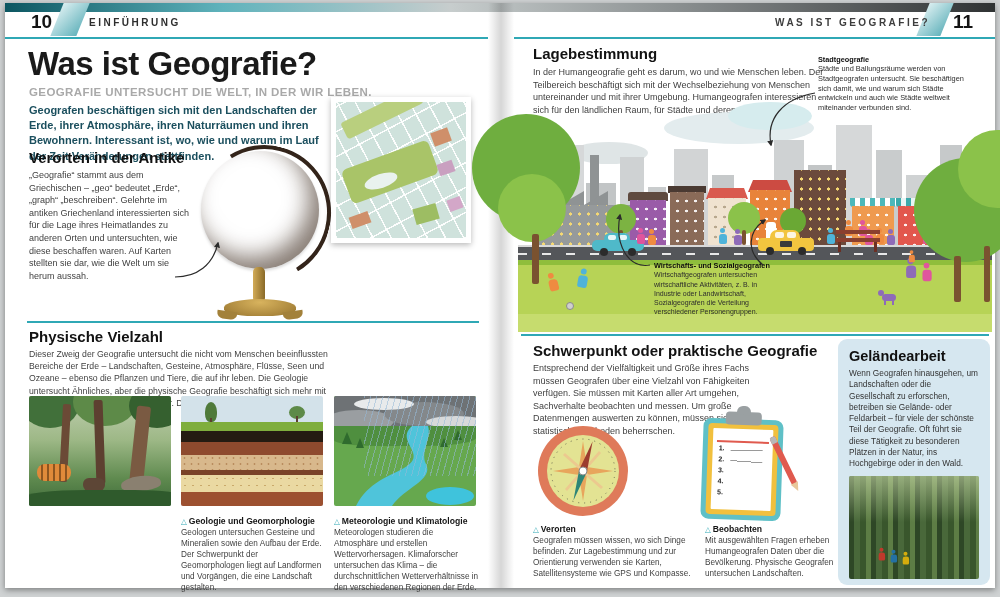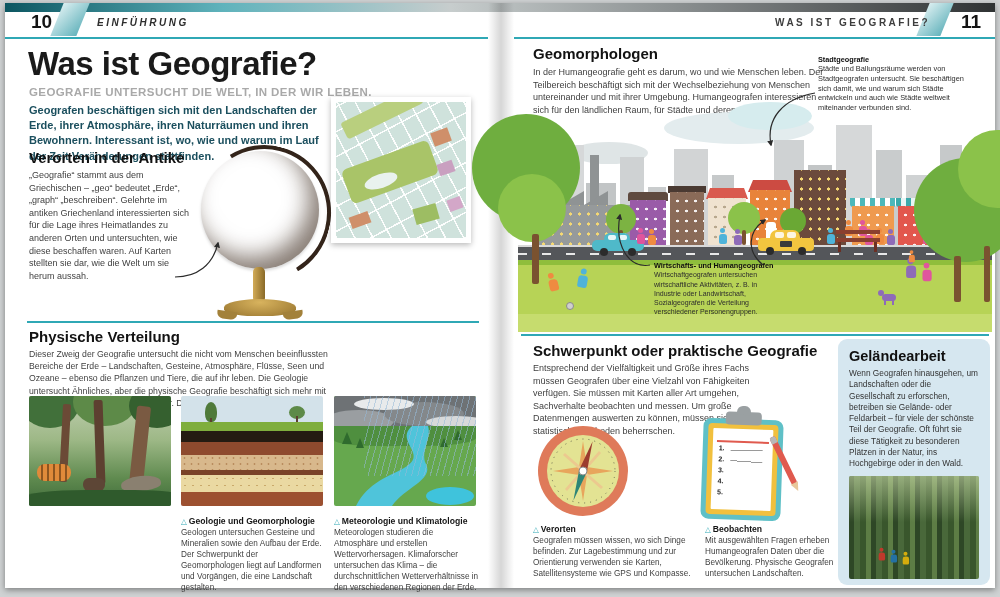--- a/index.html
+++ b/index.html
@@ -64,26 +64,26 @@
 </style>
 </head>
 <body>
 
 <div id="spread">
   <div id="topstrip"></div>
   <div id="gutter"></div>
 
   <div class="swoosh" style="left:52px;width:26px;"></div>
   <div class="pagenum" style="left:26px;">10</div>
-  <div class="sectionlabel" style="left:92px;font-style:italic;">EINFÜHRUNG</div>
+  <div class="sectionlabel" style="left:84px;">EINFÜHRUNG</div>
   <div class="headrule" style="left:0;width:483px;"></div>
 
   <div class="swoosh" style="left:918px;width:24px;"></div>
   <div class="sectionlabel" style="left:770px;color:#3d3d3d;">WAS IST GEOGRAFIE?</div>
-  <div class="pagenum" style="left:948px;margin-left:8px;">11</div>
+  <div class="pagenum" style="left:948px;">11</div>
   <div class="headrule" style="left:509px;width:481px;"></div>
 
   <div class="h1" style="left:23px;top:42px;">Was ist Geografie?</div>
   <div class="subtitle" style="left:24px;top:83px;">GEOGRAFIE UNTERSUCHT DIE WELT, IN DER WIR LEBEN.</div>
   <div class="intro" style="left:24px;top:100px;width:306px;">Geografen beschäftigen sich mit den Landschaften der Erde, ihrer Atmosphäre, ihren Naturräumen und ihren Bewohnern. Interessant ist, wo, wie und warum im Lauf der Zeit Veränderungen stattfinden.</div>
 
   <div class="abs" style="left:326px;top:94px;width:140px;height:146px;background:#fff;box-shadow:0 2px 6px rgba(0,0,0,.28);padding:5px;box-sizing:border-box;">
     <div class="abs" style="left:5px;top:5px;width:130px;height:136px;background:#cfe2dc;overflow:hidden;
       background-image:repeating-linear-gradient(62deg,rgba(255,255,255,.95) 0 1.5px,transparent 1.5px 16px),
                        repeating-linear-gradient(-28deg,rgba(255,255,255,.95) 0 1.5px,transparent 1.5px 22px);">
@@ -117,21 +117,21 @@
         <marker id="ah1" viewBox="0 0 8 8" refX="6" refY="4" markerWidth="5" markerHeight="5" orient="auto">
           <path d="M0,0 L8,4 L0,8 Z" fill="#2b2b2b"></path>
         </marker>
       </defs>
     <path d="M2,46 C24,46 40,34 45,12" fill="none" stroke="#2b2b2b" stroke-width="1.2" marker-end="url(#ah1)"></path>
   </svg>
 
 
   <div class="rule" style="left:22px;top:318px;width:452px;"></div>
 
-  <div class="h2" style="left:24px;top:325px;">Physische Verteilung</div>
+  <div class="h2" style="left:24px;top:325px;">Physische Vielzahl</div>
   <div class="body" style="left:24px;top:345px;width:302px;font-size:8.7px;">Dieser Zweig der Geografie untersucht die nicht vom Menschen beeinflussten Bereiche der Erde – Landschaften, Gesteine, Atmosphäre, Flüsse, Seen und Ozeane – ebenso die Pflanzen und Tiere, die auf ihr leben. Die Geologie untersucht Ähnliches, aber die physische Geografie beschäftigt sich mehr mit dem Verhältnis der Dinge zueinander. Das Fach besteht aus verschiedenen Teildisziplinen.</div>
 
   <div class="fig-img" style="left:24px;top:393px;background:linear-gradient(#c2cfb2,#9db886 40%,#5f8a4f 75%,#3f6b3a);">
     <div class="abs crown" style="left:-8px;top:-14px;width:58px;height:46px;background:#41703a;"></div>
     <div class="abs crown" style="left:44px;top:-18px;width:64px;height:48px;background:#5d8a48;"></div>
     <div class="abs crown" style="left:100px;top:-12px;width:56px;height:44px;background:#35602f;"></div>
     <div class="abs" style="left:32px;top:8px;width:8px;height:78px;background:#6b4a36;transform:rotate(3deg);border-radius:2px;"></div>
     <div class="abs" style="left:66px;top:4px;width:9px;height:84px;background:#5d4030;transform:rotate(-2deg);border-radius:2px;"></div>
     <div class="abs" style="left:104px;top:10px;width:14px;height:80px;background:#7a5a42;transform:rotate(6deg);border-radius:3px;"></div>
     <div class="abs" style="left:8px;top:68px;width:34px;height:17px;background:#e08a3a;border-radius:8px;background-image:repeating-linear-gradient(90deg,transparent 0 4px,rgba(40,20,0,.45) 4px 6px);"></div>
@@ -174,21 +174,21 @@
 
   <div class="figcap" style="left:176px;top:513px;width:142px;">
     <span class="marker">△</span><span class="cap-title">Geologie und Geomorphologie</span>
     <div>Geologen untersuchen Gesteine und Mineralien sowie den Aufbau der Erde. Der Schwerpunkt der Geomorphologen liegt auf Landformen und Vorgängen, die eine Landschaft gestalten.</div>
   </div>
   <div class="figcap" style="left:329px;top:513px;width:145px;">
     <span class="marker">△</span><span class="cap-title">Meteorologie und Klimatologie</span>
     <div>Meteorologen studieren die Atmosphäre und erstellen Wettervorhersagen. Klimaforscher untersuchen das Klima – die durchschnittlichen Wetterverhältnisse in den verschiedenen Regionen der Erde.</div>
   </div>
 
-  <div class="h2" style="left:528px;top:42px;">Geomorphologen</div>
+  <div class="h2" style="left:528px;top:42px;">Lagebestimmung</div>
   <div class="body" style="left:528px;top:63px;width:300px;">In der Humangeografie geht es darum, wo und wie Menschen leben. Der Teilbereich beschäftigt sich mit der Wechselbeziehung von Menschen untereinander und mit ihrer Umgebung. Humangeografen interessieren sich für den ländlichen Raum, für Städte und deren Umgebung.</div>
 
   <div class="scene-label" style="left:813px;top:52px;width:152px;font-size:7.4px;">
     <span class="lbl-title">Stadtgeografie</span>
     <span>Städte und Ballungsräume werden von Stadtgeografen untersucht. Sie beschäftigen sich damit, wie und warum sich Städte entwickeln und auch wie Städte weltweit miteinander verbunden sind.</span>
   </div>
 
   <div id="city" class="abs" style="left:513px;top:105px;width:474px;height:224px;">
 
     <div class="b crown" style="left:146px;top:4px;width:150px;height:32px;background:#e3ecee;"></div>
@@ -294,21 +294,21 @@
     <div class="b" style="left:364px;top:186px;width:14px;height:7px;background:#8e6bb8;border-radius:4px;"></div>
     <div class="b crown" style="left:360px;top:182px;width:6px;height:6px;background:#8e6bb8;"></div>
     <div class="b" style="left:366px;top:192px;width:2px;height:5px;background:#8e6bb8;"></div>
     <div class="b" style="left:374px;top:192px;width:2px;height:5px;background:#8e6bb8;"></div>
 
     <div class="person" style="left:30px;top:166px;color:#ef8b41;transform:rotate(-14deg) scale(1.15);"></div>
     <div class="person" style="left:60px;top:162px;color:#4fb3d9;transform:rotate(10deg) scale(1.2);"></div>
     <div class="b crown" style="left:48px;top:194px;width:8px;height:8px;background:#cfcfcf;border:1px solid #8a8a8a;box-sizing:border-box;"></div>
 
     <div class="scene-label" style="left:136px;top:153px;width:120px;">
-      <span class="lbl-title">Wirtschafts- und Humangeografen</span>
+      <span class="lbl-title">Wirtschafts- und Sozialgeografen</span>
       <span>Wirtschaftgeografen untersuchen wirtschaftliche Aktivitäten, z. B. in Industrie oder Landwirtschaft, Sozialgeografen die Verteilung verschiedener Personengruppen.</span>
     </div>
   </div>
 
   <svg class="abs" style="left:513px;top:40px;pointer-events:none;" width="478" height="270" viewBox="0 0 478 270">
     <defs>
         <marker id="ah2" viewBox="0 0 8 8" refX="6" refY="4" markerWidth="5" markerHeight="5" orient="auto">
           <path d="M0,0 L8,4 L0,8 Z" fill="#2b2b2b"></path>
         </marker>
       </defs>

